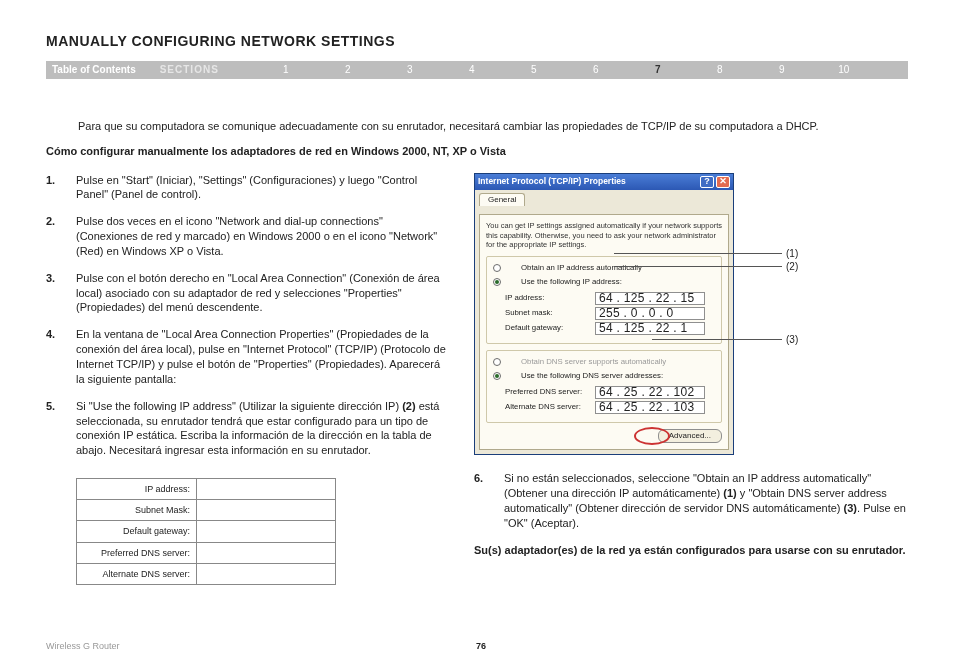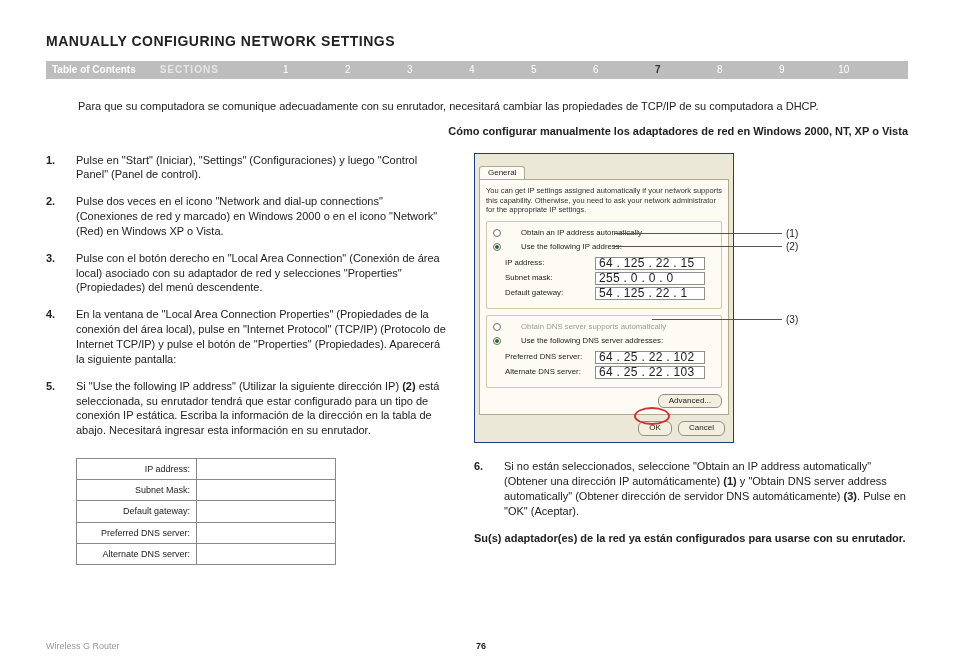--- a/index.html
+++ b/index.html
@@ -19,21 +19,21 @@
     font-size: 14px;
     letter-spacing: 0.5px;
     margin-bottom: 10px;
   }
   .nav-bar {
     background: #bdbdbd;
     height: 18px;
     display: flex;
     align-items: center;
     padding: 8px 6px;
-    margin-bottom: 20px;
+    margin-bottom: 40px;
     color: #fff;
     font-size: 10px;
   }
   .nav-toc {
     font-weight: bold;
     margin-right: 24px;
   }
   .nav-sections {
     font-weight: bold;
     letter-spacing: 1px;
@@ -41,21 +41,21 @@
     color: #e6e6e6;
   }
   .nav-num {
     width: 62px;
     text-align: center;
     color: #fff;
   }
   .nav-num.active { color: #333; font-weight: bold; }
 
   .intro { margin-bottom: 10px; margin-left: 32px; }
-  .subhead { font-weight: bold; margin-bottom: 14px; text-align: right; }
+  .subhead { font-weight: bold; margin-bottom: 14px; }
 
   .two-col { display: flex; gap: 28px; }
   .left-col { width: 400px; }
   .right-col { flex: 1; position: relative; }
 
   ol.steps { list-style: none; padding-left: 30px; }
   ol.steps li { position: relative; margin-bottom: 12px; }
   ol.steps li .num { position: absolute; left: -30px; font-weight: bold; }
   .inline-bold { font-weight: bold; }
 
@@ -83,33 +83,33 @@
   .titlebar-btn {
     width: 14px; height: 12px;
     background: #e36b4f;
     border: 1px solid #fff;
     border-radius: 2px;
     margin-left: 2px;
     display: flex; align-items: center; justify-content: center;
     color: #fff; font-size: 9px; line-height: 1;
   }
   .titlebar-btn.help { background: #3f6cc4; }
-  .tab-row { padding: 12px 0 0 4px; }
+  .tab-row { padding: 3px 0 0 4px; }
   .tab {
     display: inline-block;
     background: #fdfbf3;
     border: 1px solid #b0a98c;
     border-bottom: none;
     border-radius: 3px 3px 0 0;
     padding: 1px 8px;
     font-size: 8px;
   }
   .dialog-body {
     background: #fdfbf3;
-    margin: 0 4px 4px 4px;
+    margin: 8px 4px 4px 4px;
     border: 1px solid #b0a98c;
     padding: 6px;
   }
   .info-text { font-size: 7.5px; color: #333; margin-bottom: 6px; line-height: 1.25; }
   .group {
     border: 1px solid #cfc8aa;
     border-radius: 2px;
     padding: 6px 6px 6px 6px;
     margin-bottom: 6px;
   }
@@ -243,20 +243,25 @@
             <td class="lbl">Alternate DNS server:</td>
             <td></td>
           </tr>
     </tbody>
       </table>
   </div>
 
   <div class="right-col">
     <div class="dialog-wrap">
       <div class="dialog">
+        <div class="titlebar">
+          <span class="titlebar-text">Internet Protocol (TCP/IP) Properties</span>
+          <span class="titlebar-btn help">?</span>
+          <span class="titlebar-btn">✕</span>
+        </div>
         <div class="tab-row"><span class="tab">General</span></div>
         <div class="dialog-body">
           <div class="info-text">You can get IP settings assigned automatically if your network supports this capability. Otherwise, you need to ask your network administrator for the appropriate IP settings.</div>
 
           <div class="group">
             <div class="radio-row">
                 <span class="radio"></span>
                 <span>Obtain an IP address automatically</span>
               </div>
             <div class="radio-row">
@@ -290,24 +295,20 @@
                 <span class="flabel">Preferred DNS server:</span>
                 <span class="ip-box">64 .  25 .  22 . 102</span>
               </div>
             <div class="field-row">
                 <span class="flabel">Alternate DNS server:</span>
                 <span class="ip-box">64 .  25 .  22 . 103</span>
               </div>
           </div>
 
           <div class="btn-row"><span class="win-btn">Advanced...</span></div>
-        </div>
-        <div class="btn-row" style="padding:0 8px 6px 0;">
-          <span class="win-btn">OK</span>
-          <span class="win-btn">Cancel</span>
         </div>
       </div>
 
       <div class="leader" style="left:140px; top:80px; width:168px;"></div>
       <div class="callout-num" style="left:312px; top:74px;">(1)</div>
       <div class="leader" style="left:140px; top:93px; width:168px;"></div>
       <div class="callout-num" style="left:312px; top:87px;">(2)</div>
       <div class="leader" style="left:178px; top:166px; width:130px;"></div>
       <div class="callout-num" style="left:312px; top:160px;">(3)</div>
       <div class="ok-circle" style="left:160px; top:254px;"></div>

